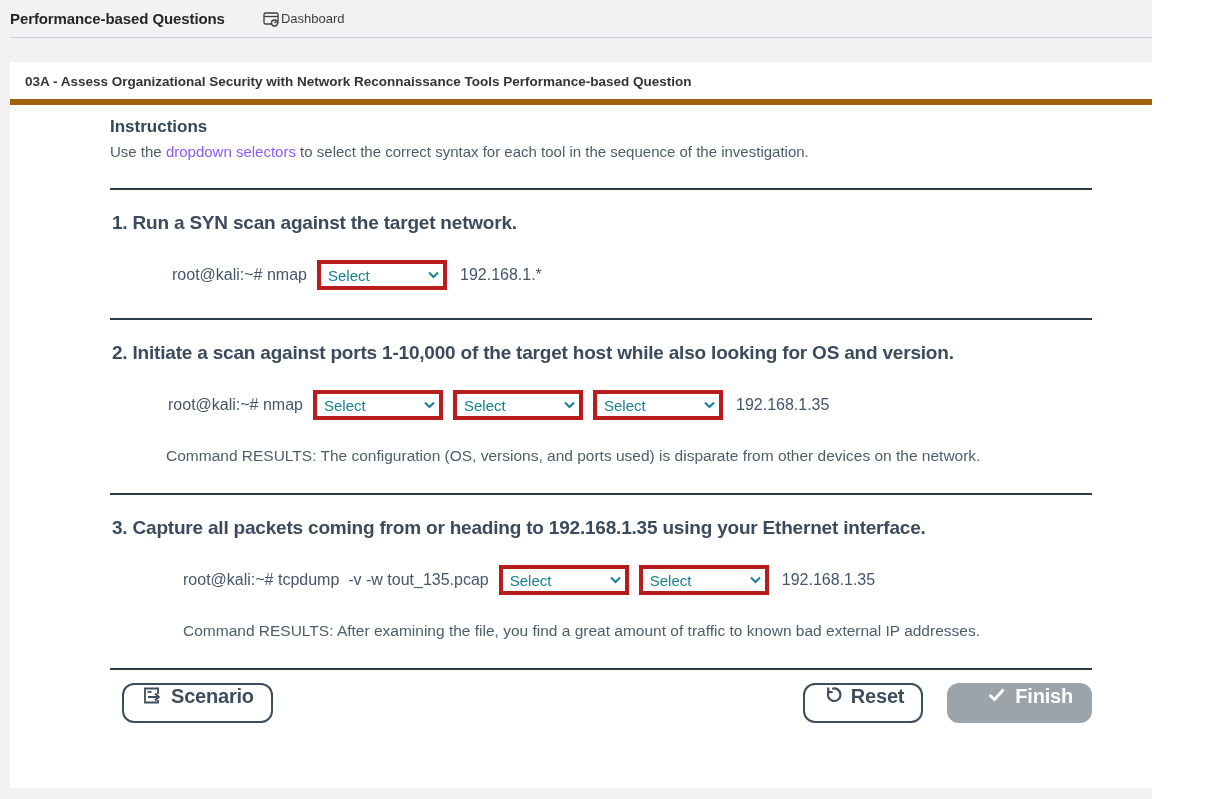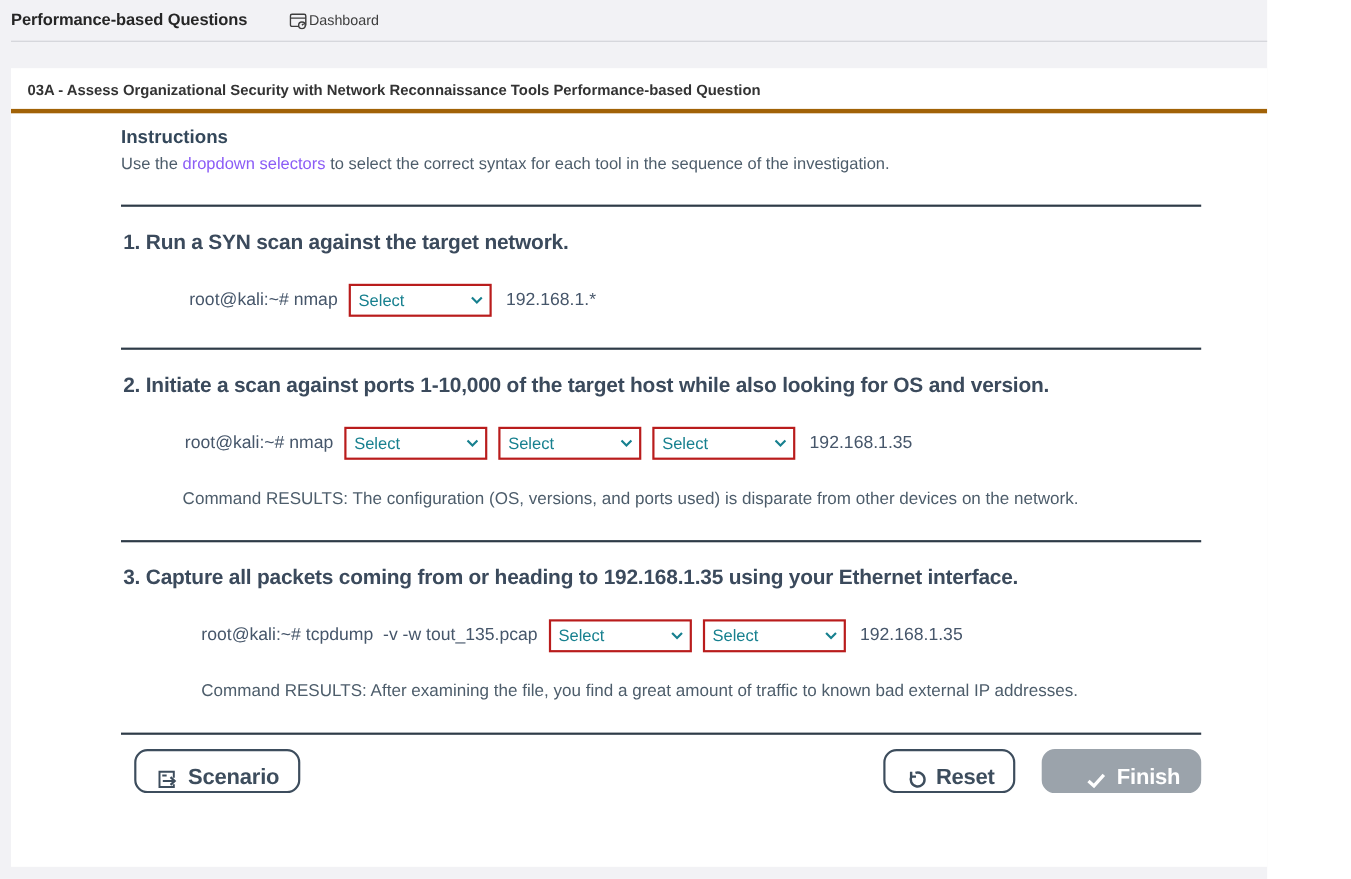--- a/index.html
+++ b/index.html
@@ -53,21 +53,21 @@
     width: 1142px;
     height: 726px;
     background: #ffffff;
     overflow: hidden;
   }
   .card-header {
     padding: 12px 15px 10px 15px;
     font-size: 13.5px;
     font-weight: bold;
     color: #333333;
-    border-bottom: 4px solid #a16207;
+    border-bottom: 6px solid #a16207;
   }
   .content { padding: 0 60px 0 100px; }
 
   .instructions-heading {
     font-size: 17px;
     font-weight: bold;
     color: #33475a;
     margin: 12px 0 6px 0;
   }
   .instructions-text {
@@ -118,21 +118,21 @@
     color: #4d5d6b;
   }
 
   
   .select-wrap { position: relative; display: inline-block; margin-left: 10px; }
   .syntax-select {
     appearance: none;
     -webkit-appearance: none;
     width: 130px;
     height: 30px;
-    border: 2px solid #b91c1c;
+    border: 4px solid #b91c1c;
     border-radius: 0;
     background: #ffffff;
     color: #17808f;
     font-size: 15px;
     font-family: inherit;
     padding: 0 24px 0 7px;
     cursor: pointer;
   }
   .select-chevron {
     position: absolute;
@@ -146,21 +146,21 @@
   .footer {
     display: flex;
     justify-content: space-between;
     align-items: center;
     margin-top: 13px;
     padding-left: 12px;
   }
   .footer-right { display: flex; gap: 24px; }
   .btn {
     display: inline-flex;
-    align-items: flex-end;
+    align-items: flex-start;
     gap: 9px;
     height: 40px;
     padding: 0 17px;
     border: 2px solid #3d4d5d;
     border-radius: 12px;
     background: #ffffff;
     color: #3d4d5d;
     font-size: 20px;
     font-weight: bold;
     font-family: inherit;

